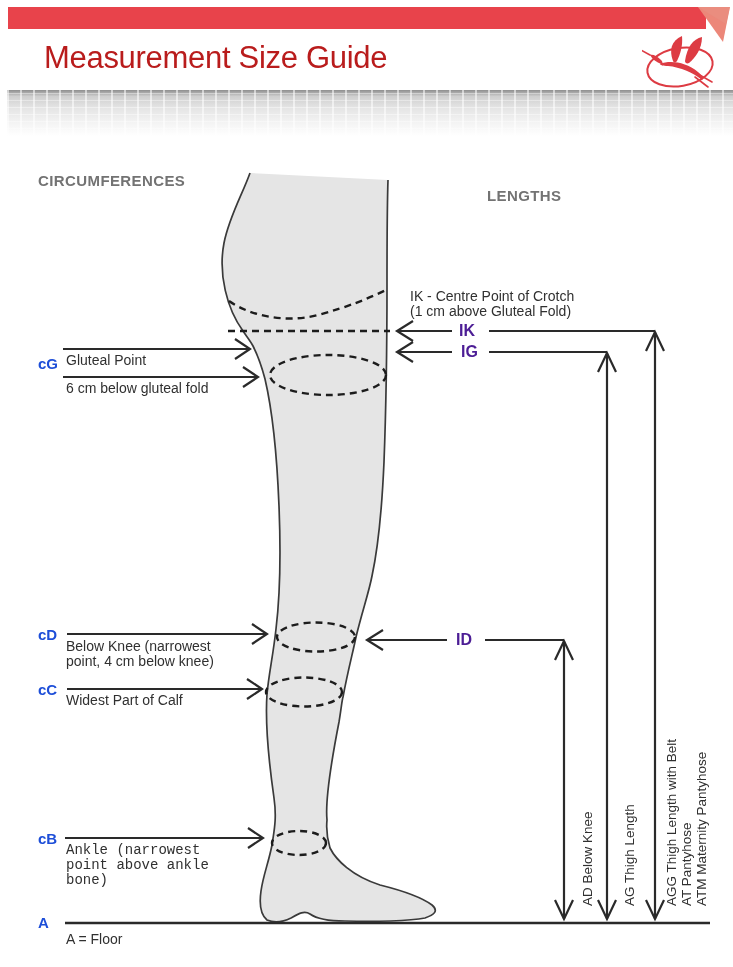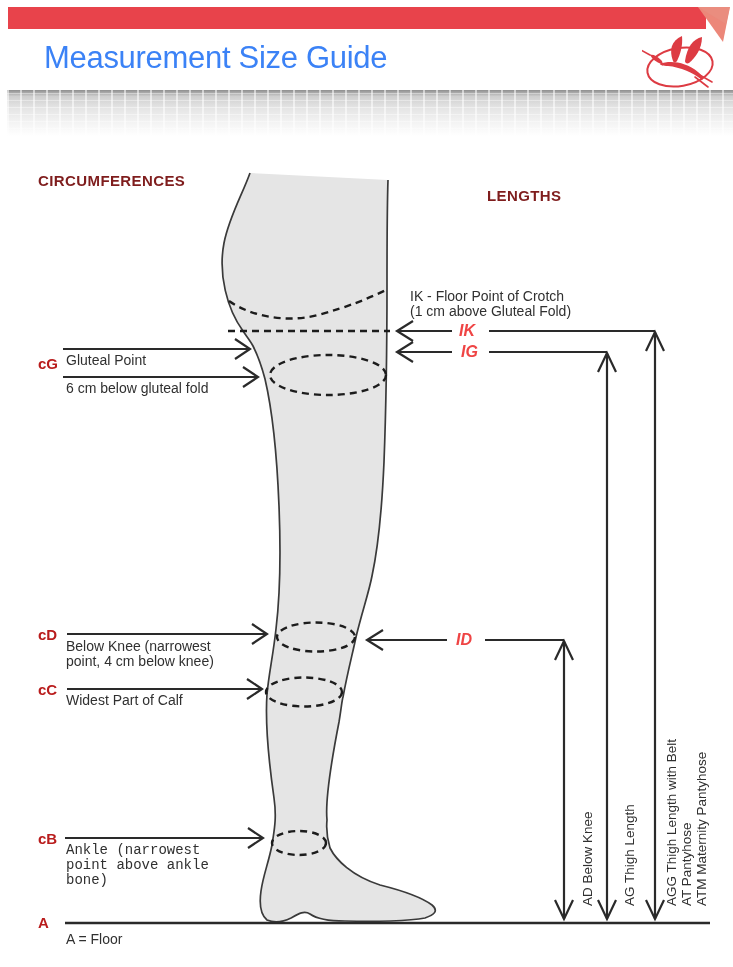--- a/index.html
+++ b/index.html
@@ -6,36 +6,36 @@
   body{
     width:733px;height:967px;position:relative;background:#ffffff;
     font-family:"Liberation Sans","DejaVu Sans",sans-serif;color:#2e2e2e;
     overflow:hidden;
   }
   .abs{position:absolute;}
   
   .red-bar{left:8px;top:7px;width:698px;height:22px;background:#e8434b;}
   .fold-svg{left:690px;top:4px;}
   .page-title{
-    left:44px;top:40px;font-size:31px;font-weight:400;color:#3b82f6;
+    left:44px;top:40px;font-size:31px;font-weight:400;color:#b91c1c;
     letter-spacing:-0.3px;white-space:nowrap;
   }
   .logo{left:642px;top:34px;}
   .texture-band{
     left:7px;top:90px;width:726px;height:46px;
     background:
       repeating-linear-gradient(90deg, rgba(255,255,255,.55) 0 2px, rgba(0,0,0,0) 2px 13px),
       repeating-linear-gradient(0deg, rgba(255,255,255,.4) 0 1px, rgba(0,0,0,0) 1px 7px),
       linear-gradient(180deg,#8f8f8f 0%,#cfcfcf 14%,#e4e4e4 38%,#f3f3f3 70%,#ffffff 100%);
   }
   
   .lbl{font-size:14px;line-height:15px;color:#303030;}
-  .code{font-size:15px;font-weight:bold;color:#b91c1c;}
-  .heading{font-size:15px;font-weight:bold;letter-spacing:.4px;color:#7f1d1d;}
-  .len-code{font-size:16px;font-weight:bold;color:#ef4444;background:#fff;padding:0 4px;font-style:italic;}
+  .code{font-size:15px;font-weight:bold;color:#1d4ed8;}
+  .heading{font-size:15px;font-weight:bold;letter-spacing:.4px;color:#737373;}
+  .len-code{font-size:16px;font-weight:bold;color:#4c1d95;background:#fff;padding:0 4px;}
   .vlabel{
     font-size:13.5px;line-height:15px;color:#303030;white-space:nowrap;
     transform:rotate(-90deg);transform-origin:0 0;
   }
   svg{display:block;}
   .diagram-svg{left:0;top:0;z-index:0;}
   .txt{z-index:2;}
 </style>
 </head>
 <body>
@@ -190,21 +190,21 @@
 
 <div class="abs txt code" style="left:38px;top:681px;">cC</div>
 <div class="abs txt lbl" style="left:66px;top:693px;">Widest Part of Calf</div>
 
 <div class="abs txt code" style="left:38px;top:830px;">cB</div>
 <div class="abs txt lbl" style="left:66px;top:843px;width:178px;font-family:Liberation Mono, monospace;">Ankle (narrowest point above ankle bone)</div>
 
 <div class="abs txt code" style="left:38px;top:914px;">A</div>
 <div class="abs txt lbl" style="left:66px;top:932px;">A = Floor</div>
 
-<div class="abs txt lbl" style="left:410px;top:289px;">IK - Floor Point of Crotch</div>
+<div class="abs txt lbl" style="left:410px;top:289px;">IK - Centre Point of Crotch</div>
 <div class="abs txt lbl" style="left:410px;top:304px;">(1 cm above Gluteal Fold)</div>
 
 <div class="abs txt len-code" style="left:455px;top:322px;">IK</div>
 <div class="abs txt len-code" style="left:457px;top:343px;">IG</div>
 <div class="abs txt len-code" style="left:452px;top:631px;">ID</div>
 
 <div class="abs txt vlabel" style="left:580px;top:906px;">AD Below Knee</div>
 <div class="abs txt vlabel" style="left:622px;top:906px;">AG Thigh Length</div>
 <div class="abs txt vlabel" style="left:664px;top:906px;">AGG Thigh Length with Belt</div>
 <div class="abs txt vlabel" style="left:679px;top:906px;">AT Pantyhose</div>

